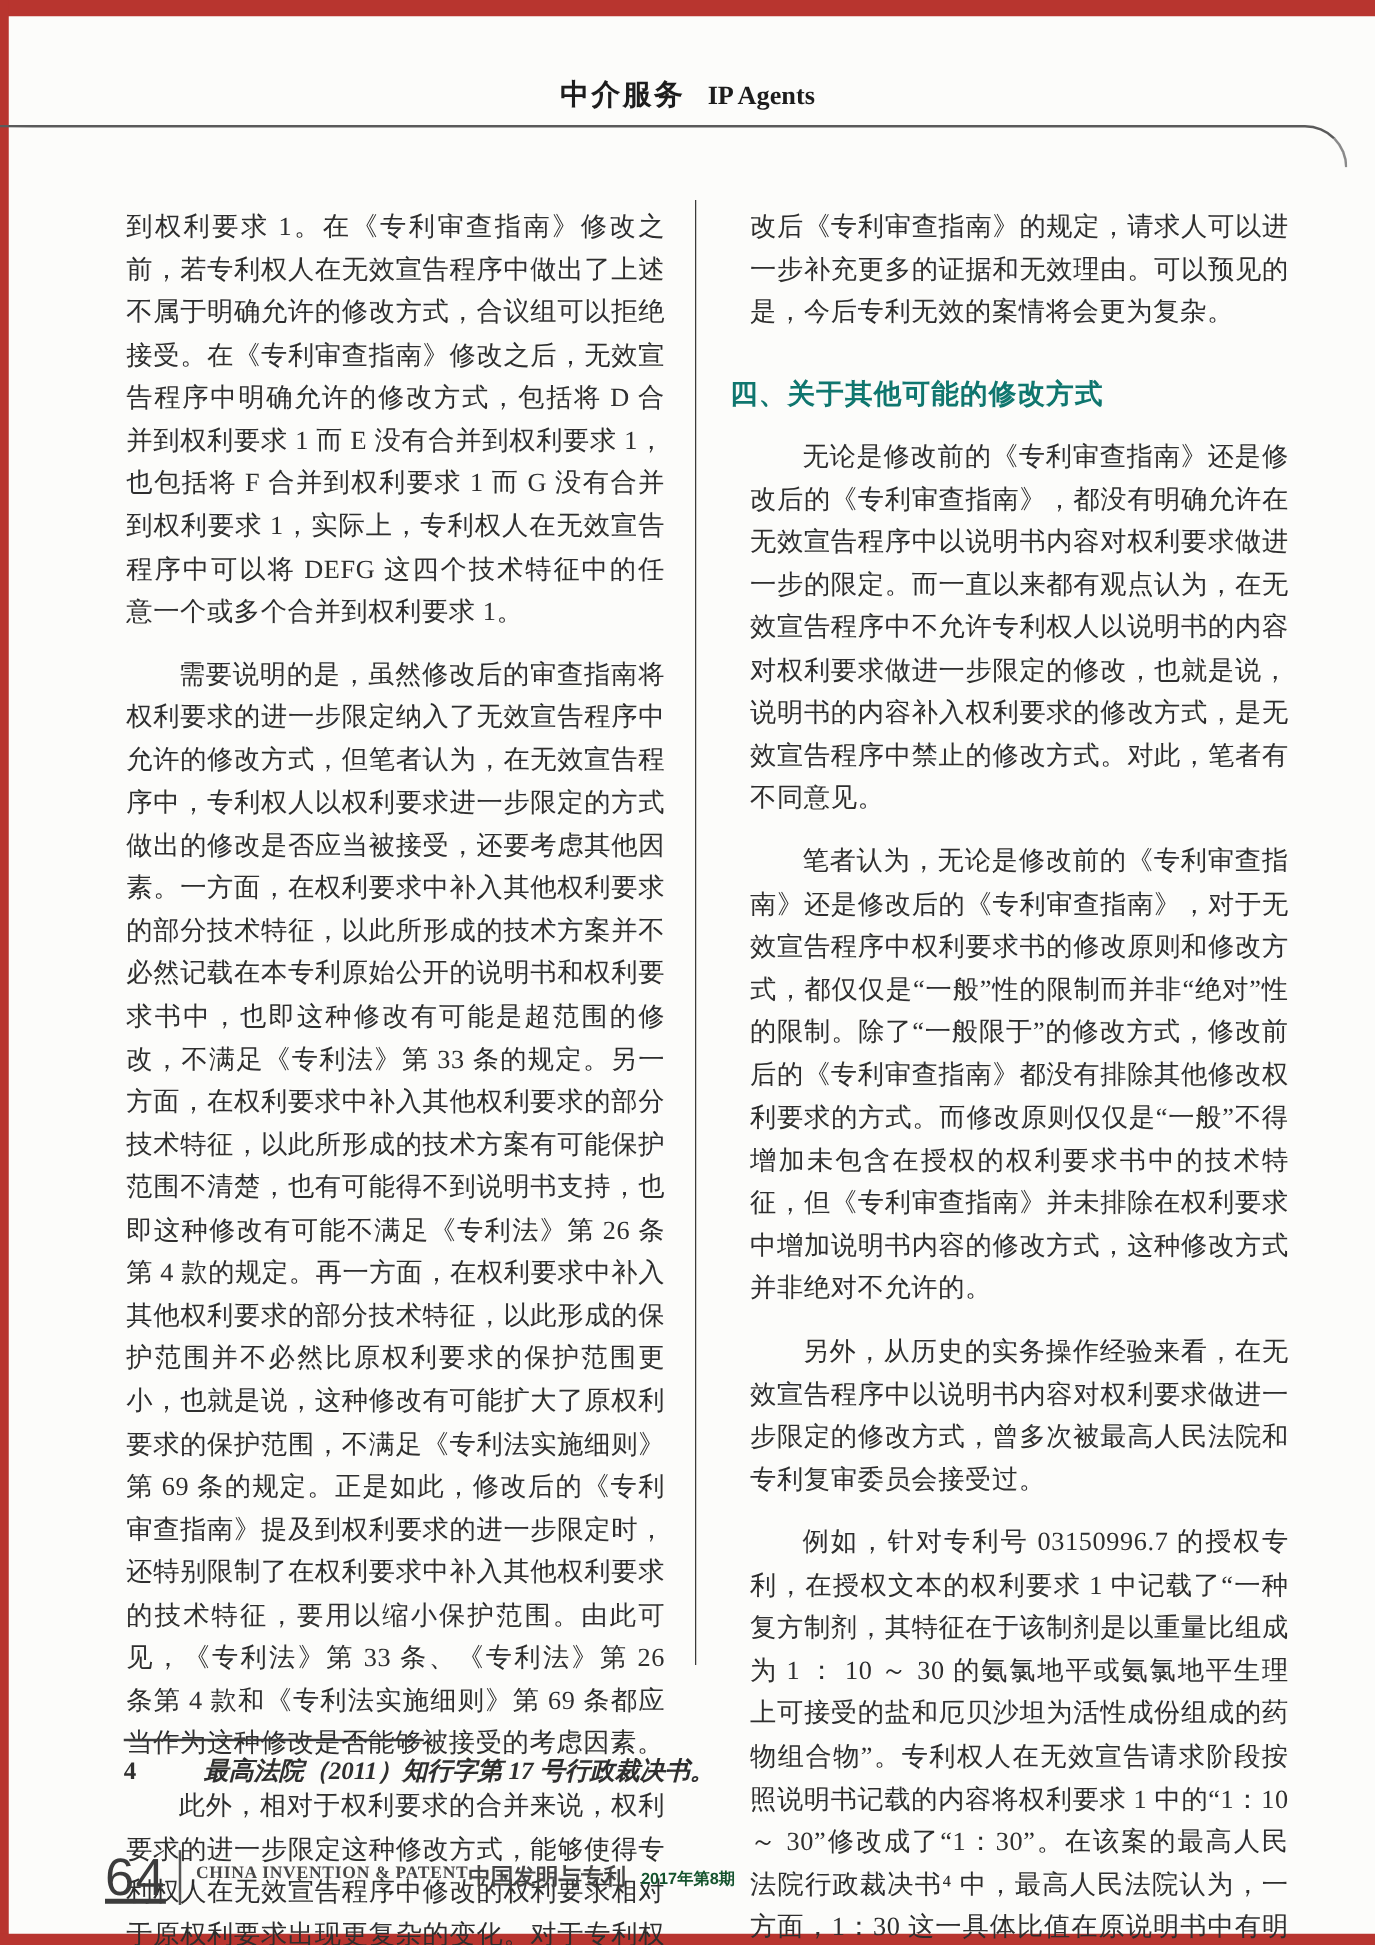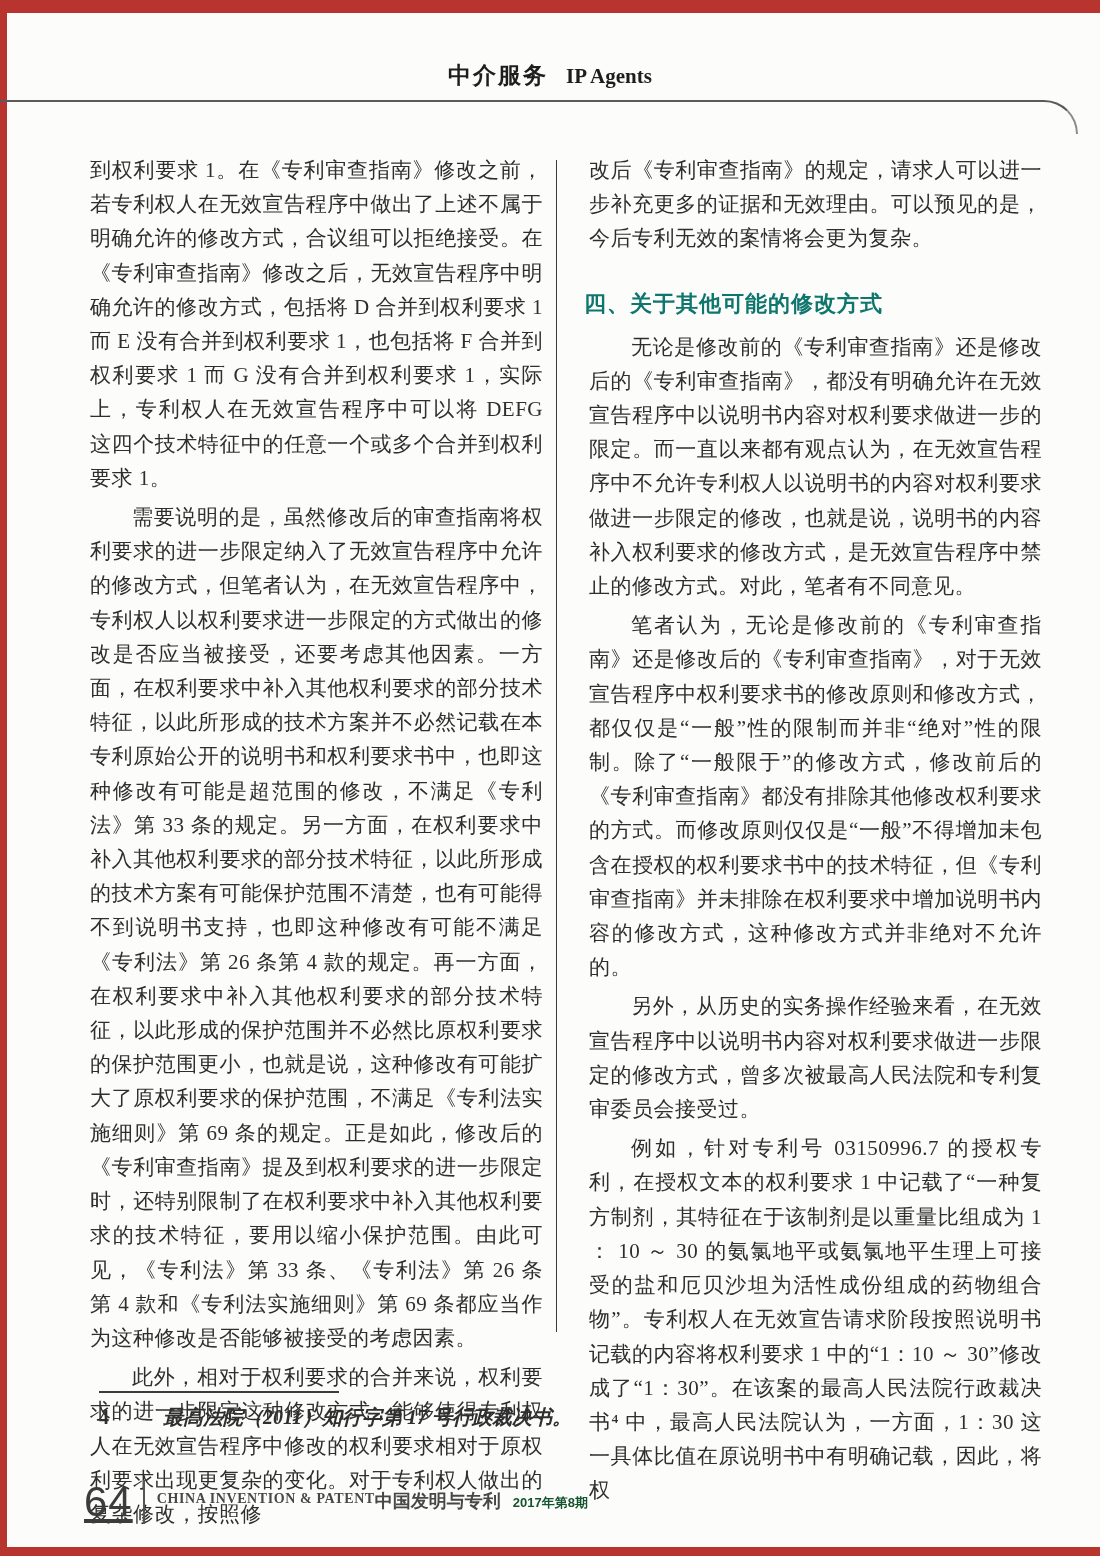--- a/index.html
+++ b/index.html
@@ -37,21 +37,21 @@
     border-top-right-radius:34px;
   }
 
   .col {
     position:absolute; top:148px; width:463px;
     font-size:21px; line-height:34.2px;
     text-align:justify; letter-spacing:0.5px;
   }
   .col-left  { left:85px;  }
   .col-right { left:584px; }
-  .col p { margin:5px; }
+  .col p { margin:16px; }
   .col p.indent { text-indent:2em; }
 
   .section-heading {
     font-family:"Liberation Sans","DejaVu Sans",sans-serif;
     font-weight:bold; font-size:22px; line-height:34px;
     margin:31px 0 9px 0; letter-spacing:1px; color:#0f766e;
     text-align:left;
   }
 
   .col-divider {

